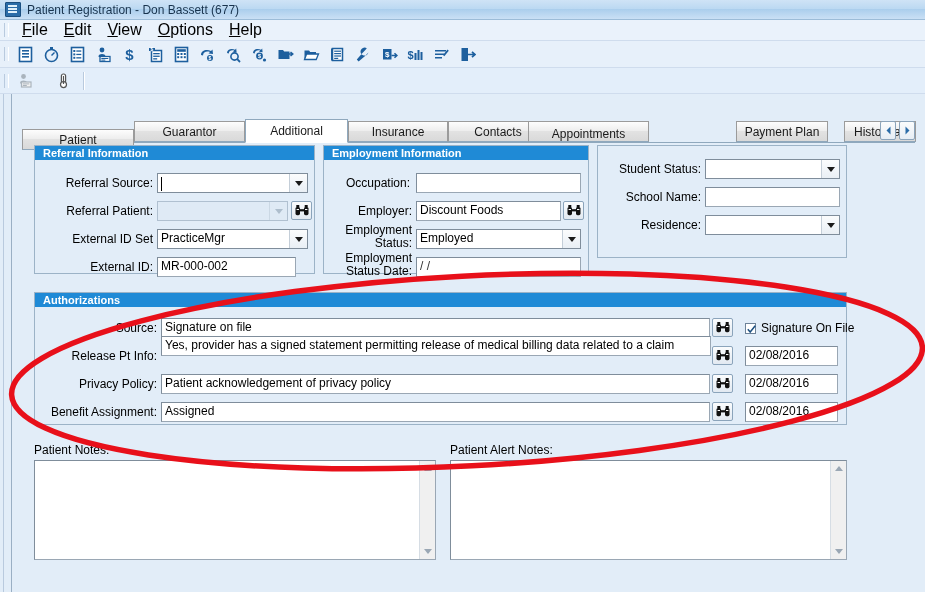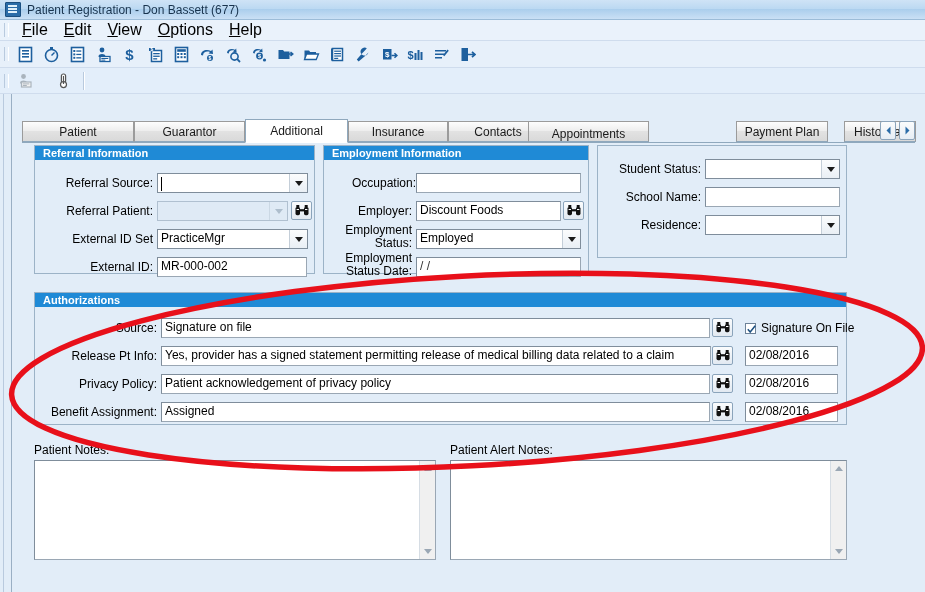--- a/index.html
+++ b/index.html
@@ -367,21 +367,21 @@
 
   <div class="gutter">
     <div class="gutter-inner"></div>
   </div>
 
   <div class="client">
 
     <div class="tabstrip">
       <div class="tabline"></div>
 
-      <div class="tab" style="left:0px;width:112px;">
+      <div class="tab" style="left:0px;width:112px;margin-top:8px;">
         <span>Patient</span>
         </div>
       <div class="tab" style="left:112px;width:111px;">
         <span>Guarantor</span>
         </div>
       <div class="tab active" style="left:223px;width:103px;">
         <span>Additional</span>
         </div>
       <div class="tab" style="left:326px;width:100px;">
         <span>Insurance</span>
@@ -445,29 +445,29 @@
 
         <div class="lbl" style="left:10px;top:73px;width:108px;">External ID Set</div>
         <div class="combo" style="left:122px;top:69px;width:151px;height:20px;">
           <div class="cval">PracticeMgr</div>
           <div class="carrow">
               <div class="caret"></div>
             </div>
         </div>
 
         <div class="lbl" style="left:10px;top:101px;width:108px;">External ID:</div>
-        <div class="fld" style="left:122px;top:97px;width:150px;height:20px;">MR-000-002</div>
+        <div class="fld" style="left:122px;top:97px;width:139px;height:20px;">MR-000-002</div>
       </div>
     </div>
 
     <div class="group" style="left:311px;top:51px;width:266px;height:129px;">
       <div class="group-head">Employment Information</div>
       <div class="group-body" style="height:113px;">
 
-        <div class="lbl" style="left:10px;top:17px;width:82px;">Occupation:</div>
+        <div class="lbl" style="left:4px;top:17px;width:82px;">Occupation:</div>
         <div class="fld" style="left:92px;top:13px;width:165px;height:20px;"></div>
 
         <div class="lbl" style="left:6px;top:45px;width:82px;">Employer:</div>
         <div class="fld" style="left:92px;top:41px;width:145px;height:20px;">Discount Foods</div>
         <div class="binoc" style="left:239px;top:41px;">
           <svg width="14" height="11" viewBox="0 0 14 11">
               <rect x="0.5" y="2" width="4.5" height="8.2" rx="1.6" fill="#111"></rect>
               <rect x="9" y="2" width="4.5" height="8.2" rx="1.6" fill="#111"></rect>
               <rect x="4.7" y="4.2" width="4.6" height="2.2" fill="#111"></rect>
               <rect x="1.3" y="0" width="3" height="2.4" fill="#111"></rect>
@@ -534,21 +534,21 @@
         <div class="chk" style="left:710px;top:14px;">
           <span class="chkbox">
             <svg width="9" height="9" viewBox="0 0 9 9">
                 <path d="M0.8 4.2 L3.2 7 L8.2 0.8" stroke="#1b4f80" stroke-width="1.5" fill="none"></path>
               </svg>
           </span>
           <span>Signature On File</span>
         </div>
 
         <div class="lbl" style="left:10px;top:43px;width:112px;">Release Pt Info:</div>
-        <div class="fld" style="left:126px;top:39px;width:550px;height:20px;">Yes, provider has a signed statement permitting release of medical billing data related to a claim</div>
+        <div class="fld" style="left:126px;top:29px;width:550px;height:20px;">Yes, provider has a signed statement permitting release of medical billing data related to a claim</div>
         <div class="binoc" style="left:677px;top:39px;">
           <svg width="14" height="11" viewBox="0 0 14 11">
               <rect x="0.5" y="2" width="4.5" height="8.2" rx="1.6" fill="#111"></rect>
               <rect x="9" y="2" width="4.5" height="8.2" rx="1.6" fill="#111"></rect>
               <rect x="4.7" y="4.2" width="4.6" height="2.2" fill="#111"></rect>
               <rect x="1.3" y="0" width="3" height="2.4" fill="#111"></rect>
               <rect x="9.7" y="0" width="3" height="2.4" fill="#111"></rect>
               <rect x="1.6" y="4" width="2.4" height="1" fill="#fff"></rect>
               <rect x="10" y="4" width="2.4" height="1" fill="#fff"></rect>
             </svg>

